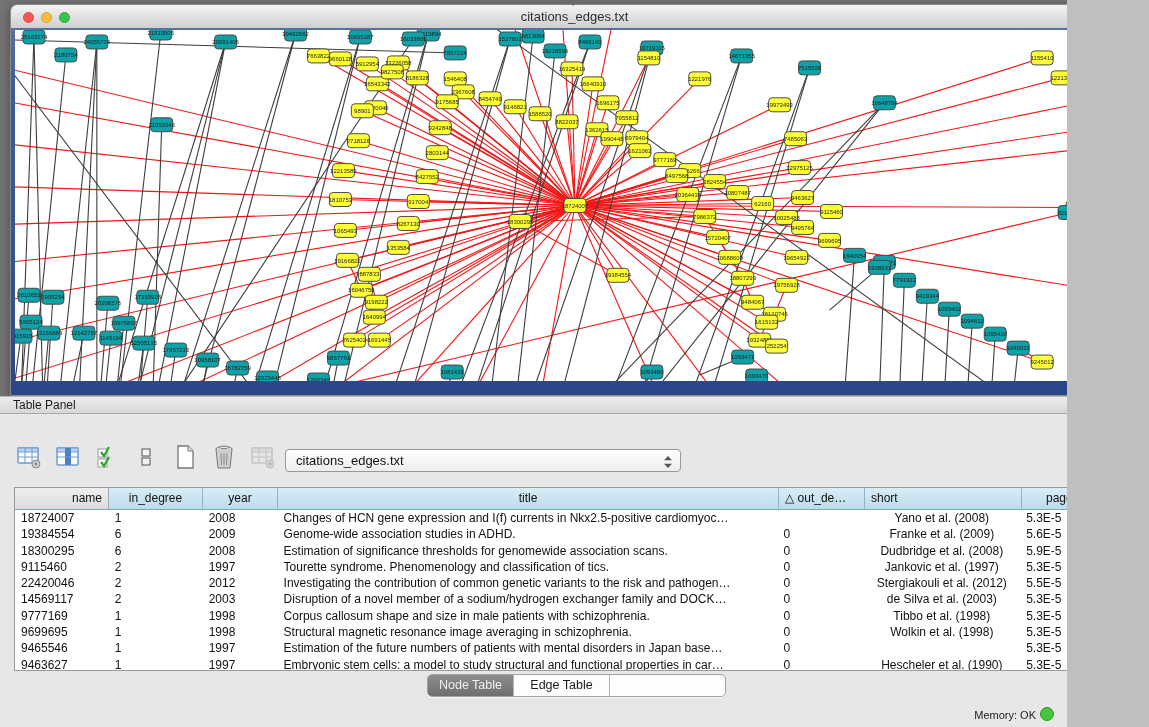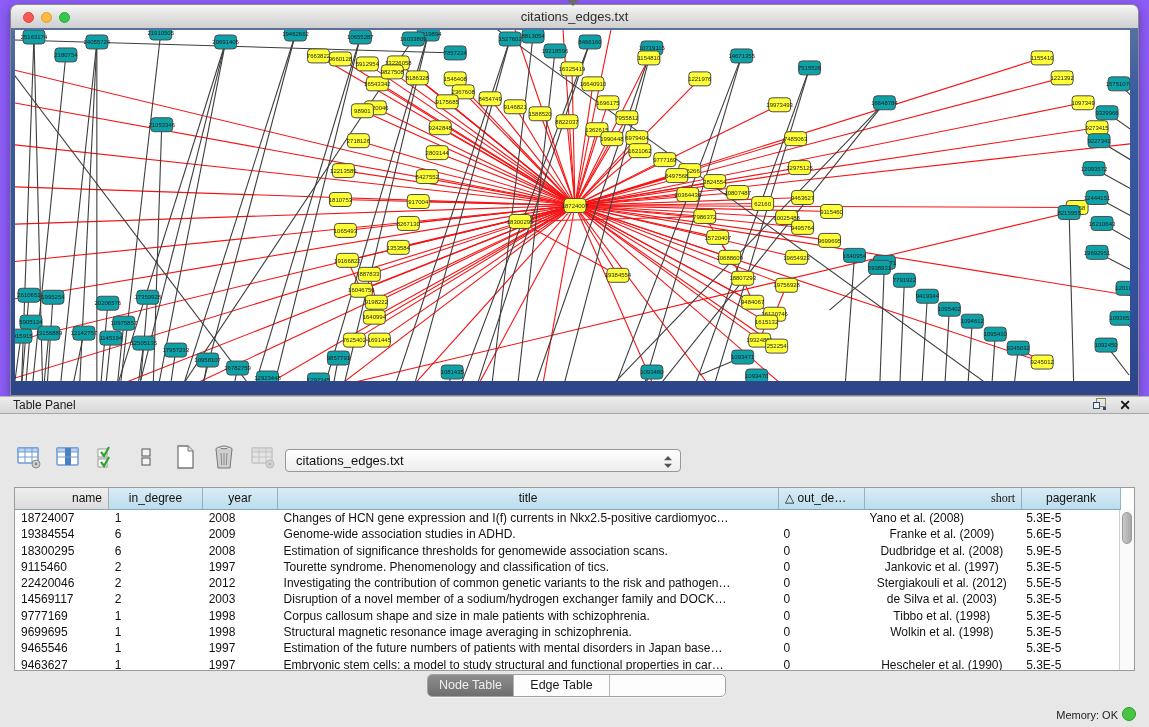--- a/index.html
+++ b/index.html
@@ -1,17 +1,17 @@
 <!DOCTYPE html>
 <html><head>
 <meta charset="utf-8">
 <style>
   html,body{margin:0;padding:0;}
   body{font-family:"Liberation Sans",sans-serif;background:#bfbfbf;}
-  #screen{position:relative;width:1149px;height:727px;background:#8b5cf6;overflow:hidden;}
+  #screen{position:relative;width:1067px;height:727px;background:#737373;overflow:hidden;}
 
   
   .graph-window{position:absolute;left:10px;top:4px;width:1129px;height:392px;
     border:1px solid #8a8a8a;border-radius:7px 7px 2px 2px;box-shadow:0 3px 10px rgba(0,0,0,.35);
     box-sizing:border-box;overflow:hidden;}
   .titlebar{position:absolute;left:0;top:0;right:0;height:23px;
     background:linear-gradient(180deg,#f5f5f5 0%,#e3e3e3 45%,#cfcfcf 100%);
     border-bottom:1px solid #9c9c9c;}
   .title{position:absolute;left:0;right:0;top:0;height:23px;line-height:23px;text-align:center;
     font-size:13px;color:#2e2e2e;}
@@ -943,31 +943,31 @@
       </span>
     </div>
 
     <div class="table">
       <div class="thead">
           <div class="th gray" style="width: 94px; text-align: right;">name</div>
           <div class="th" style="width: 94px; text-align: center;">in_degree</div>
           <div class="th" style="width: 75px; text-align: center;">year</div>
           <div class="th" style="width: 501px; text-align: center;">title</div>
           <div class="th" style="width: 86px; text-align: left;">△ out_de…</div>
-          <div class="th" style="width: 157px; text-align: right; font-family: Liberation Serif, serif;">short</div>
+          <div class="th" style="width: 157px; text-align: left;">short</div>
           <div class="th" style="width: 99px; text-align: center;">pagerank</div>
         </div>
       <div class="tbody">
           <div class="tr">
             <div class="td" style="width: 94px; text-align: left;">18724007</div>
             <div class="td" style="width: 94px; text-align: left;">1</div>
             <div class="td" style="width: 75px; text-align: left;">2008</div>
             <div class="td" style="width: 501px; text-align: left;">Changes of HCN gene expression and I(f) currents in Nkx2.5-positive cardiomyoc…</div>
             <div class="td" style="width: 86px; text-align: center; margin-top: 36px;">49</div>
-            <div class="td" style="width: 157px; text-align: left;">Yano et al. (2008)</div>
+            <div class="td" style="width: 157px; text-align: center;">Yano et al. (2008)</div>
             <div class="td" style="width: 99px; text-align: left;">5.3E-5</div>
           </div>
           <div class="tr">
             <div class="td" style="width: 94px; text-align: left;">19384554</div>
             <div class="td" style="width: 94px; text-align: left;">6</div>
             <div class="td" style="width: 75px; text-align: left;">2009</div>
             <div class="td" style="width: 501px; text-align: left;">Genome-wide association studies in ADHD.</div>
             <div class="td" style="width: 86px; text-align: left;">0</div>
             <div class="td" style="width: 157px; text-align: center;">Franke et al. (2009)</div>
             <div class="td" style="width: 99px; text-align: left;">5.6E-5</div>

